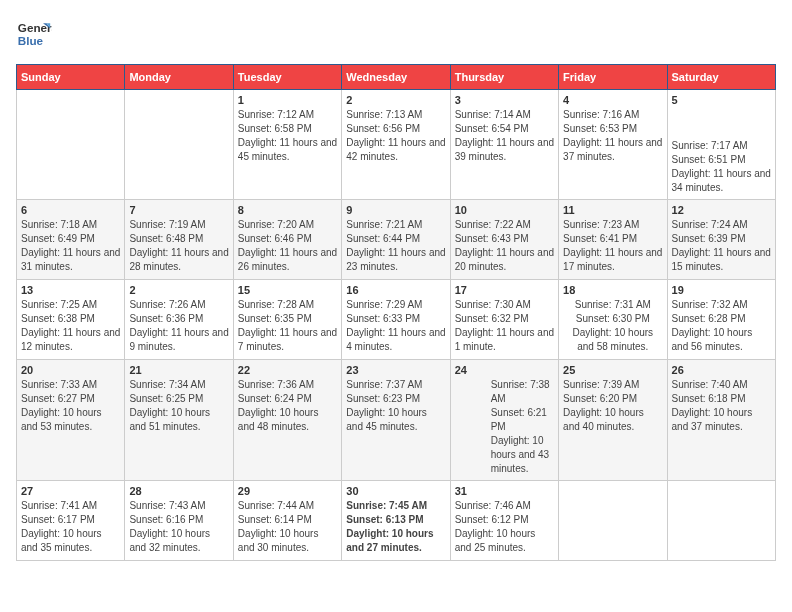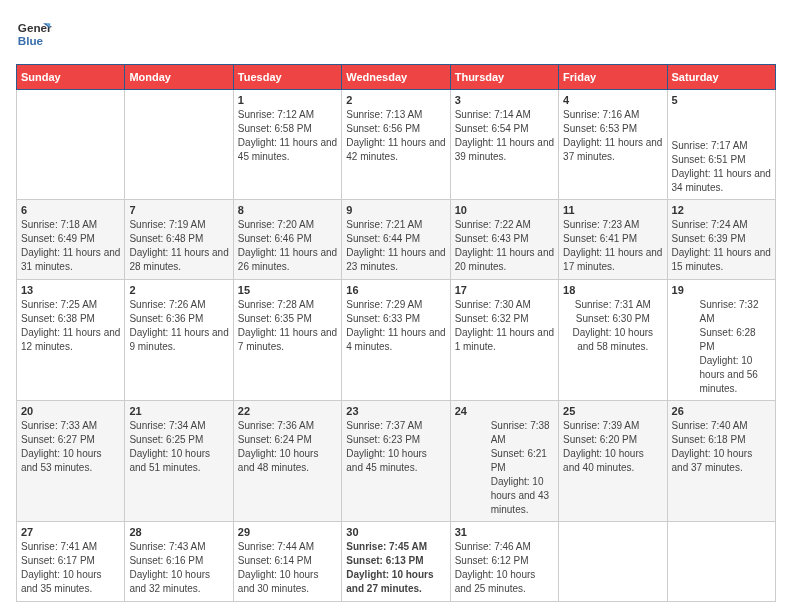--- a/index.html
+++ b/index.html
@@ -222,21 +222,21 @@
 Daylight: 11 hours and 1 minute.</div>
         </td>
         <td>
           <span class="day-number">18</span>
           <div class="day-info" style="white-space: pre-line; text-align: center;">Sunrise: 7:31 AM
 Sunset: 6:30 PM
 Daylight: 10 hours and 58 minutes.</div>
         </td>
         <td>
           <span class="day-number">19</span>
-          <div class="day-info" style="white-space: pre-line; margin-left: 28px;">Sunrise: 7:32 AM
+          <div class="day-info" style="white-space: pre-line;">Sunrise: 7:32 AM
 Sunset: 6:28 PM
 Daylight: 10 hours and 56 minutes.</div>
         </td>
       </tr>
       <tr class="row-even">
         <td>
           <span class="day-number">20</span>
           <div class="day-info" style="white-space: pre-line;">Sunrise: 7:33 AM
 Sunset: 6:27 PM
 Daylight: 10 hours and 53 minutes.</div>

